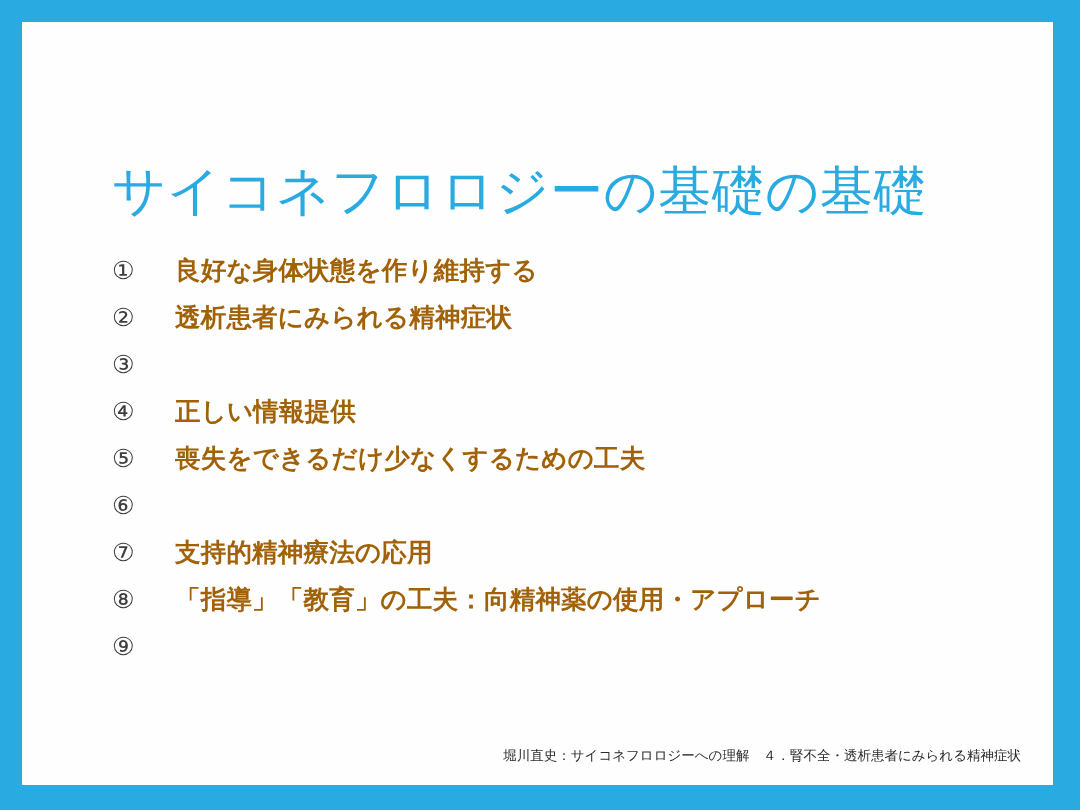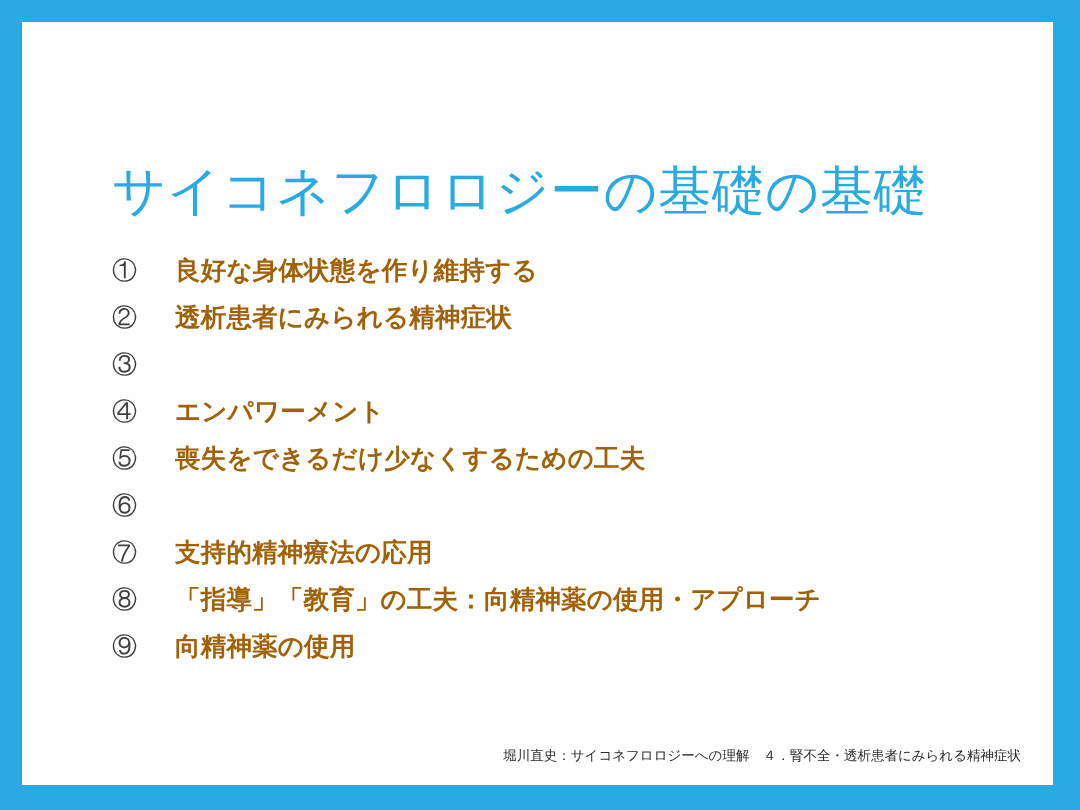--- a/index.html
+++ b/index.html
@@ -16,21 +16,20 @@
   }
 
   .slide {
     position: absolute;
     left: 0;
     top: 0;
     width: 976px;
     height: 810px;
     background: #29abe2;
     box-sizing: border-box;
-    font-family: Liberation Serif, serif;
   }
 
   .slide-inner {
     position: absolute;
     left: 22px;
     top: 22px;
     width: 1031px;
     height: 763px;
     background: #fefefe;
     box-sizing: border-box;
@@ -116,40 +115,39 @@
       </li>
       <li class="bullet-item">
         <span class="bullet-marker">②</span>
         <span class="bullet-text">透析患者にみられる精神症状</span>
       </li>
       <li class="bullet-item">
         <span class="bullet-marker">③</span>
       </li>
       <li class="bullet-item">
         <span class="bullet-marker">④</span>
-        <span class="bullet-text">エンパワーメント</span>
+        <span class="bullet-text">正しい情報提供</span>
       </li>
       <li class="bullet-item">
         <span class="bullet-marker">⑤</span>
         <span class="bullet-text">喪失をできるだけ少なくするための工夫</span>
       </li>
       <li class="bullet-item">
         <span class="bullet-marker">⑥</span>
       </li>
       <li class="bullet-item">
         <span class="bullet-marker">⑦</span>
         <span class="bullet-text">支持的精神療法の応用</span>
       </li>
       <li class="bullet-item">
         <span class="bullet-marker">⑧</span>
         <span class="bullet-text">「指導」「教育」の工夫：向精神薬の使用・アプローチ</span>
       </li>
       <li class="bullet-item">
         <span class="bullet-marker">⑨</span>
-        <span class="bullet-text">向精神薬の使用</span>
       </li>
     </ul>
 
     <div class="citation">
       <span class="citation-line">堀川直史：サイコネフロロジーへの理解　４．腎不全・透析患者にみられる精神症状</span>
     </div>
 
   </div>
 </div>
 

